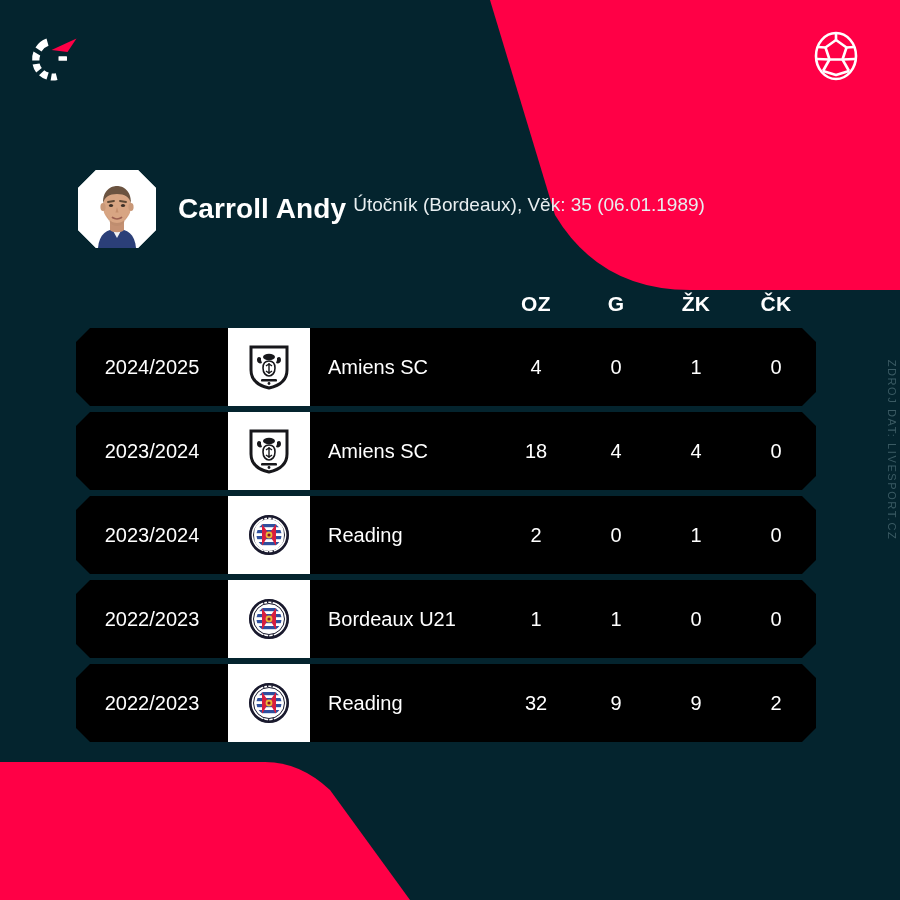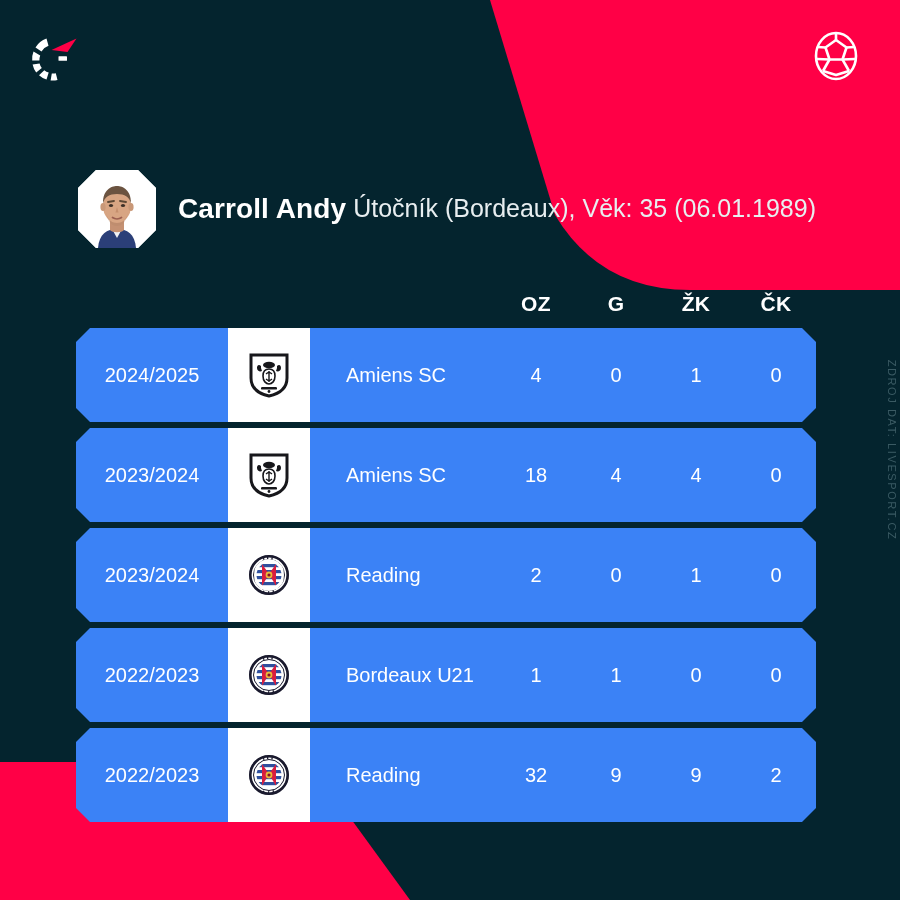--- a/index.html
+++ b/index.html
@@ -86,21 +86,21 @@
   .player-name {
     color: #ffffff;
     font-size: 28px;
     font-weight: bold;
     letter-spacing: 0.1px;
     line-height: 1.05;
   }
 
   .player-meta {
     color: #e8eef0;
-    font-size: 25px;
+    font-size: 19px;
     font-weight: normal;
     line-height: 1.15;
   }
 
   
   .table {
     position: absolute;
     left: 76px;
     top: 282px;
     width: 740px;
@@ -124,22 +124,22 @@
     font-size: 21px;
     font-weight: bold;
     letter-spacing: 0.3px;
   }
 
   .rows { display: flex; flex-direction: column; gap: 6px; margin-top: 2px; }
 
   .row {
     display: flex;
     align-items: stretch;
-    height: 94px;
-    background: #3b82f6;
+    height: 78px;
+    background: #000000;
     -webkit-clip-path: polygon(14px 0, calc(100% - 14px) 0, 100% 14px, 100% calc(100% - 14px), calc(100% - 14px) 100%, 14px 100%, 0 calc(100% - 14px), 0 14px);
     clip-path: polygon(14px 0, calc(100% - 14px) 0, 100% 14px, 100% calc(100% - 14px), calc(100% - 14px) 100%, 14px 100%, 0 calc(100% - 14px), 0 14px);
     overflow: hidden;
   }
 
   .cell-season {
     width: 152px;
     flex: 0 0 152px;
     display: flex;
     align-items: center;
@@ -157,21 +157,21 @@
     justify-content: center;
   }
 
   .cell-crest svg { display: block; width: 42px; height: 46px; }
 
   .cell-team {
     flex: 0 0 186px;
     width: 186px;
     display: flex;
     align-items: center;
-    padding-left: 36px;
+    padding-left: 18px;
     color: #ffffff;
     font-size: 20px;
     white-space: nowrap;
   }
 
   .cell-stat {
     width: 80px;
     flex: 0 0 80px;
     display: flex;
     align-items: center;

